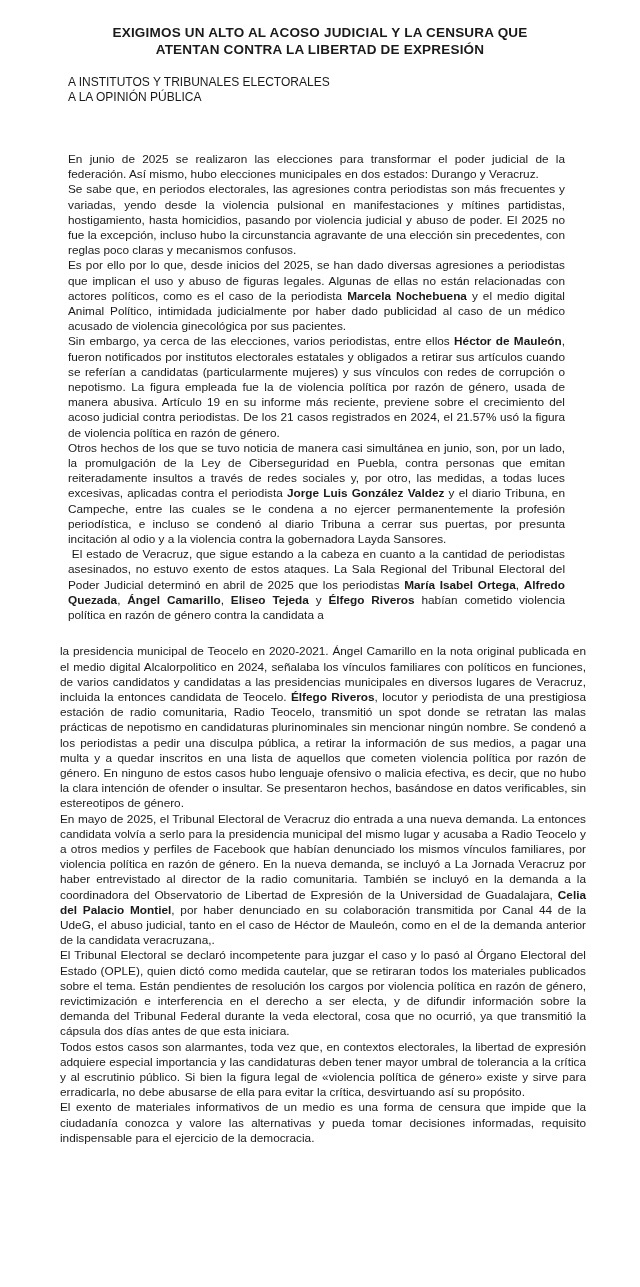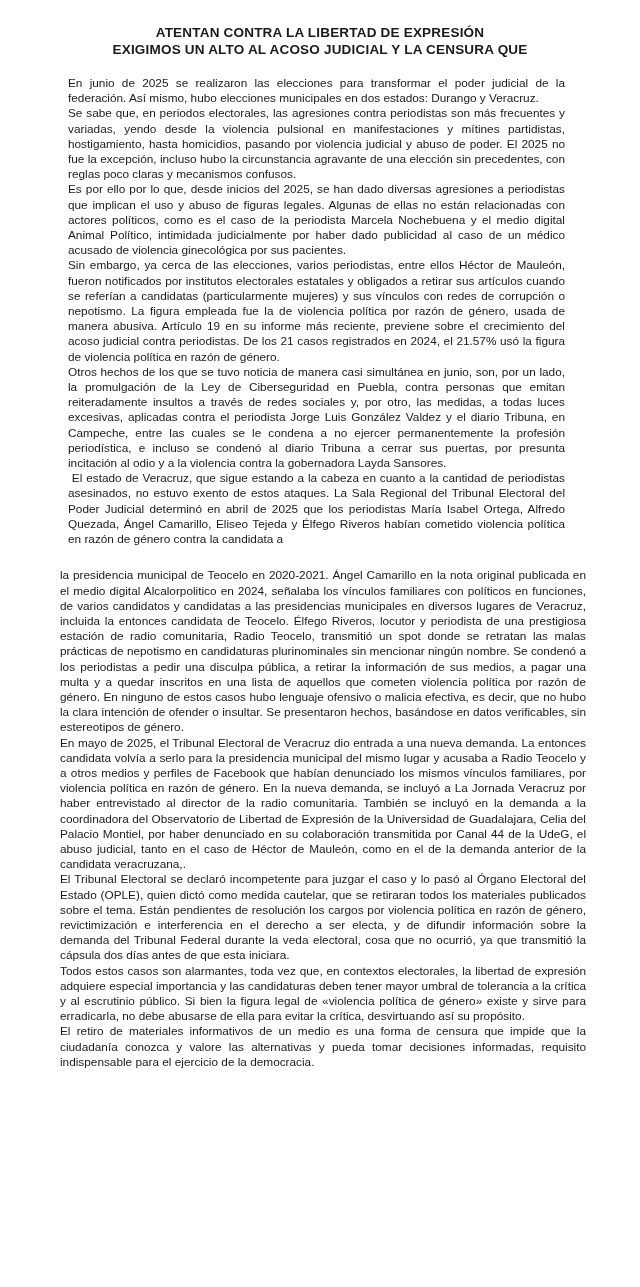--- a/index.html
+++ b/index.html
@@ -27,49 +27,51 @@
     font-size: 12px;
     line-height: 14.5px;
   }
   .page-block p {
     margin: 0;
     text-align: justify;
     font-size: 11.8px;
     line-height: 15.2px;
   }
   .page-1 {
-    margin: 18px 0 0 68px;
+    margin: 48px 0 0 68px;
     width: 497px;
   }
   .page-2 {
     margin: 21px 0 12px 60px;
     width: 526px;
   }
-  .seg-bold { font-weight: normal; }
+  .seg-bold { font-weight: bold; }
   .seg-italic { }
 </style>
 </head>
 <body>
 
 <div class="doc-title">
+  <div>EXIGIMOS UN ALTO AL ACOSO JUDICIAL Y LA CENSURA QUE</div>
   <div>ATENTAN CONTRA LA LIBERTAD DE EXPRESIÓN</div>
-  <div>EXIGIMOS UN ALTO AL ACOSO JUDICIAL Y LA CENSURA QUE</div>
 </div>
 
 <div class="addressees">
+  <div>A INSTITUTOS Y TRIBUNALES ELECTORALES</div>
+  <div>A LA OPINIÓN PÚBLICA</div>
 </div>
 
 <div class="page-block page-1">
     <p><span>En junio de 2025 se realizaron las elecciones para transformar el poder judicial de la federación. Así mismo, hubo elecciones municipales en dos estados: Durango y Veracruz.</span></p>
     <p><span>Se sabe que, en periodos electorales, las agresiones contra periodistas son más frecuentes y variadas, yendo desde la violencia pulsional en manifestaciones y mítines partidistas, hostigamiento, hasta homicidios, pasando por violencia judicial y abuso de poder. El 2025 no fue la excepción, incluso hubo la circunstancia agravante de una elección sin precedentes, con reglas poco claras y mecanismos confusos.</span></p>
     <p><span>Es por ello por lo que, desde inicios del 2025, se han dado diversas agresiones a periodistas que implican el uso y abuso de figuras legales. Algunas de ellas no están relacionadas con actores políticos, como es el caso de la periodista </span><span class="seg-bold">Marcela Nochebuena</span><span> y el medio digital </span><span class="seg-italic">Animal Político</span><span>, intimidada judicialmente por haber dado publicidad al caso de un médico acusado de violencia ginecológica por sus pacientes.</span></p>
     <p><span>Sin embargo, ya cerca de las elecciones, varios periodistas, entre ellos </span><span class="seg-bold">Héctor de Mauleón</span><span>, fueron notificados por institutos electorales estatales y obligados a retirar sus artículos cuando se referían a candidatas (particularmente mujeres) y sus vínculos con redes de corrupción o nepotismo. La figura empleada fue la de violencia política por razón de género, usada de manera abusiva. Artículo 19 en su informe más reciente, previene sobre el crecimiento del acoso judicial contra periodistas. De los 21 casos registrados en 2024, el 21.57% usó la figura de violencia política en razón de género.</span></p>
     <p><span>Otros hechos de los que se tuvo noticia de manera casi simultánea en junio, son, por un lado, la promulgación de la Ley de Ciberseguridad en Puebla, contra personas que emitan reiteradamente insultos a través de redes sociales y, por otro, las medidas, a todas luces excesivas, aplicadas contra el periodista </span><span class="seg-bold">Jorge Luis González Valdez</span><span> y el diario </span><span class="seg-italic">Tribuna</span><span>, en Campeche, entre las cuales se le condena a no ejercer permanentemente la profesión periodística, e incluso se condenó al diario </span><span class="seg-italic">Tribuna</span><span> a cerrar sus puertas, por presunta incitación al odio y a la violencia contra la gobernadora Layda Sansores.</span></p>
     <p><span>&nbsp;El estado de Veracruz, que sigue estando a la cabeza en cuanto a la cantidad de periodistas asesinados, no estuvo exento de estos ataques. La Sala Regional del Tribunal Electoral del Poder Judicial determinó en abril de 2025 que los periodistas </span><span class="seg-bold">María Isabel Ortega</span><span>, </span><span class="seg-bold">Alfredo Quezada</span><span>, </span><span class="seg-bold">Ángel Camarillo</span><span>, </span><span class="seg-bold">Eliseo Tejeda</span><span> y </span><span class="seg-bold">Élfego Riveros</span><span> habían cometido violencia política en razón de género contra la candidata a</span></p>
   </div>
 
 <div class="page-block page-2">
     <p><span>la presidencia municipal de Teocelo en 2020-2021. Ángel Camarillo en la nota original publicada en el medio digital </span><span class="seg-italic">Alcalorpolitico</span><span> en 2024, señalaba los vínculos familiares con políticos en funciones, de varios candidatos y candidatas a las presidencias municipales en diversos lugares de Veracruz, incluida la entonces candidata de Teocelo. </span><span class="seg-bold">Élfego Riveros</span><span>, locutor y periodista de una prestigiosa estación de radio comunitaria, </span><span class="seg-italic">Radio Teocelo</span><span>, transmitió un spot donde se retratan las malas prácticas de nepotismo en candidaturas plurinominales sin mencionar ningún nombre. Se condenó a los periodistas a pedir una disculpa pública, a retirar la información de sus medios, a pagar una multa y a quedar inscritos en una lista de aquellos que cometen violencia política por razón de género. En ninguno de estos casos hubo lenguaje ofensivo o malicia efectiva, es decir, que no hubo la clara intención de ofender o insultar. Se presentaron hechos, basándose en datos verificables, sin estereotipos de género.</span></p>
     <p><span>En mayo de 2025, el Tribunal Electoral de Veracruz dio entrada a una nueva demanda. La entonces candidata volvía a serlo para la presidencia municipal del mismo lugar y acusaba a </span><span class="seg-italic">Radio Teocelo</span><span> y a otros medios y perfiles de Facebook que habían denunciado los mismos vínculos familiares, por violencia política en razón de género. En la nueva demanda, se incluyó a </span><span class="seg-italic">La Jornada Veracruz</span><span> por haber entrevistado al director de la radio comunitaria. También se incluyó en la demanda a la coordinadora del Observatorio de Libertad de Expresión de la Universidad de Guadalajara, </span><span class="seg-bold">Celia del Palacio Montiel</span><span>, por haber denunciado en su colaboración transmitida por Canal 44 de la UdeG, el abuso judicial, tanto en el caso de Héctor de Mauleón, como en el de la demanda anterior de la candidata veracruzana,.</span></p>
     <p><span>El Tribunal Electoral se declaró incompetente para juzgar el caso y lo pasó al Órgano Electoral del Estado (OPLE), quien dictó como medida cautelar, que se retiraran todos los materiales publicados sobre el tema. Están pendientes de resolución los cargos por violencia política en razón de género, revictimización e interferencia en el derecho a ser electa, y de difundir información sobre la demanda del Tribunal Federal durante la veda electoral, cosa que no ocurrió, ya que transmitió la cápsula dos días antes de que esta iniciara.</span></p>
     <p><span>Todos estos casos son alarmantes, toda vez que, en contextos electorales, la libertad de expresión adquiere especial importancia y las candidaturas deben tener mayor umbral de tolerancia a la crítica y al escrutinio público. Si bien la figura legal de «violencia política de género» existe y sirve para erradicarla, no debe abusarse de ella para evitar la crítica, desvirtuando así su propósito.</span></p>
-    <p><span>El retiro de materiales informativos de un medio es una forma de censura que impide que la ciudadanía conozca y valore las alternativas y pueda tomar decisiones informadas, requisito indispensable para el ejercicio de la democracia.</span></p>
+    <p><span>El exento de materiales informativos de un medio es una forma de censura que impide que la ciudadanía conozca y valore las alternativas y pueda tomar decisiones informadas, requisito indispensable para el ejercicio de la democracia.</span></p>
   </div>
 
 </body></html>

